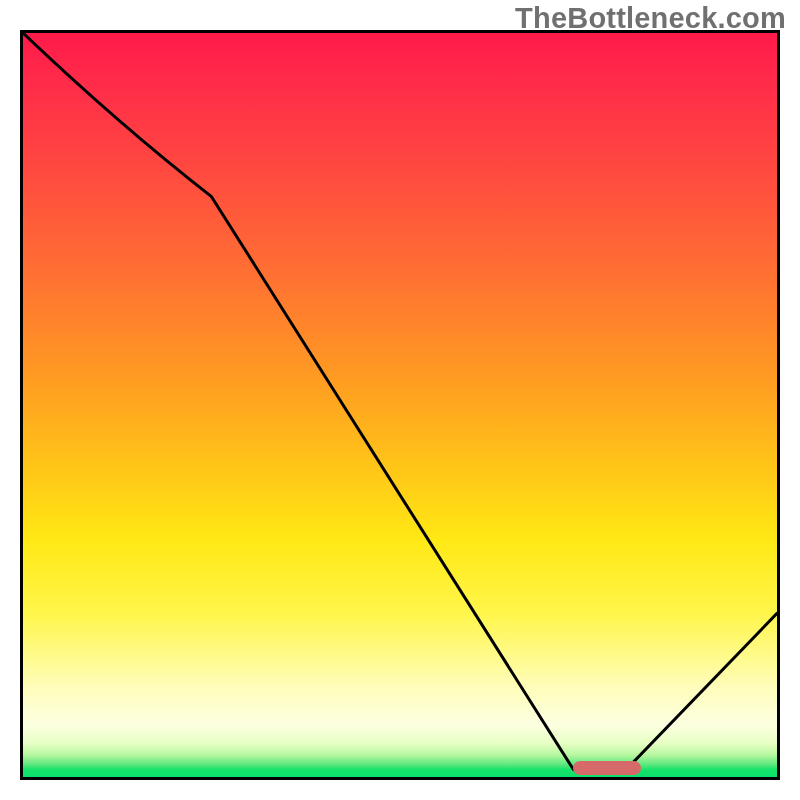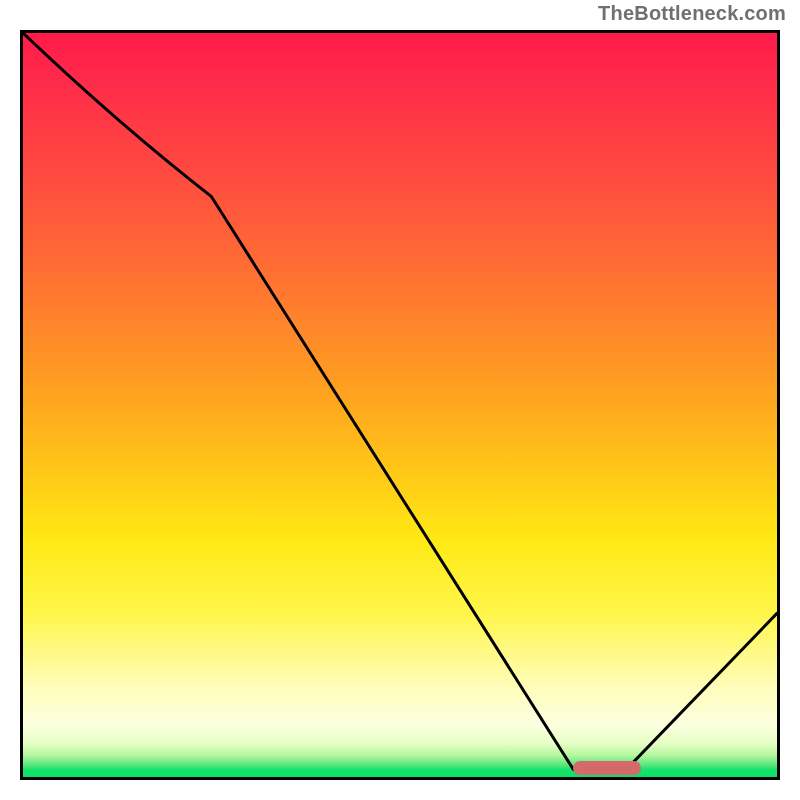--- a/index.html
+++ b/index.html
@@ -14,21 +14,21 @@
   .outer {
     position: relative;
     width: 800px;
     height: 800px;
     box-sizing: border-box;
   }
   .attribution {
     position: absolute;
     top: 2px;
     right: 14px;
-    font-size: 20px;
+    font-size: 29px;
     font-weight: 700;
     color: #707070;
     letter-spacing: 0.2px;
   }
   .plot-frame {
     position: absolute;
     left: 20px;
     top: 30px;
     width: 760px;
     height: 750px;

